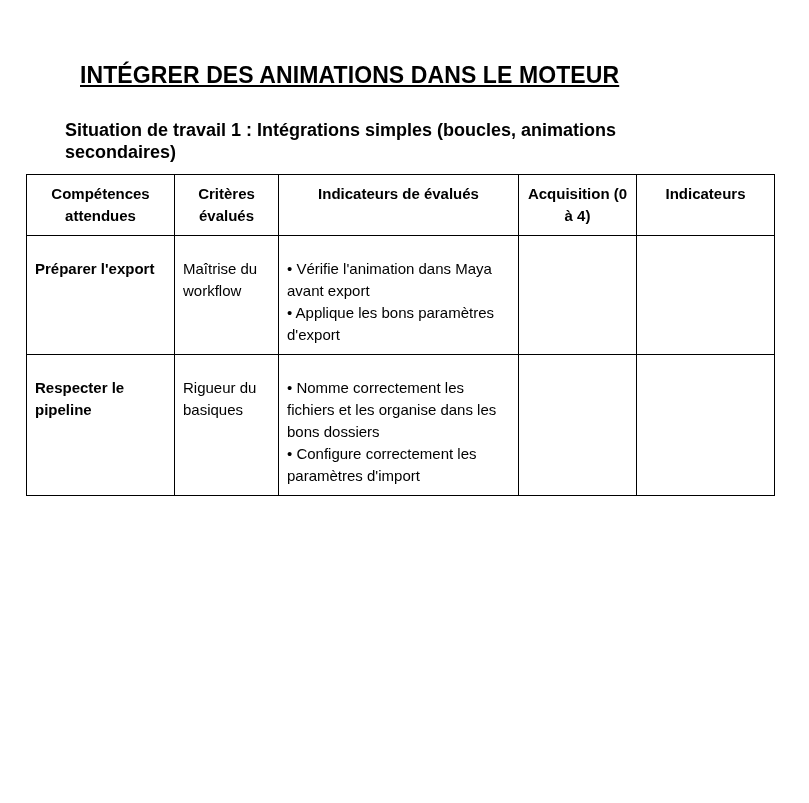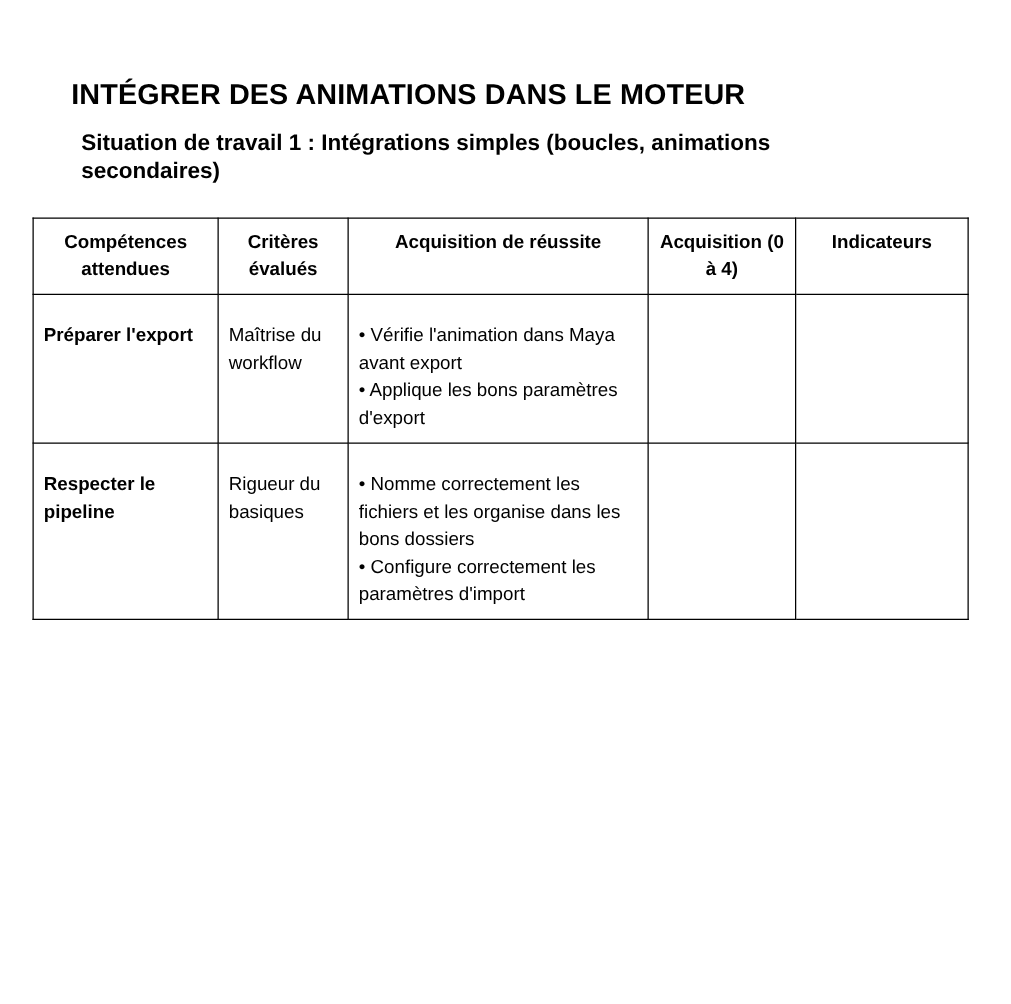--- a/index.html
+++ b/index.html
@@ -1,25 +1,25 @@
 <!DOCTYPE html>
 <html><head>
   <meta charset="utf-8">
   <style>
     html, body { margin: 0; padding: 0; background: #ffffff; }
     body {
       width: 809px; height: 803px; position: relative; overflow: hidden;
       font-family: "Liberation Sans", sans-serif; color: #000;
     }
     .title {
-      position: absolute; left: 57px; top: 62px;
-      font-size: 23px; font-weight: bold; letter-spacing: 0.1px; margin: 0;
+      position: absolute; left: 80px; top: 62px;
+      font-size: 23px; font-weight: bold; letter-spacing: 0.1px; margin: 0; text-decoration: underline;
     }
     .subtitle {
-      position: absolute; left: 65px; top: 103px; width: 640px;
+      position: absolute; left: 65px; top: 119px; width: 640px;
       font-size: 18px; font-weight: bold; line-height: 22px; margin: 0;
     }
     table.grid {
       position: absolute; left: 26px; top: 174px;
       border-collapse: collapse; table-layout: fixed;
       width: 748px;
       font-size: 15px; line-height: 22px;
     }
     table.grid td, table.grid th {
       border: 1.5px solid #000; vertical-align: top;
@@ -45,21 +45,21 @@
     <col class="col1">
       <col class="col2">
       <col class="col3">
       <col class="col4">
       <col class="col5">
   </colgroup>
   <tbody>
       <tr class="head">
     <th>Compétences attendues</th>
     <th>Critères évalués</th>
-    <th>Acquisition de réussite</th>
+    <th>Indicateurs de évalués</th>
     <th>Acquisition (0 à 4)</th>
     <th>Indicateurs</th>
   </tr>
 
   <tr class="r1">
     <td class="comp">Préparer l'export</td>
     <td>Maîtrise du workflow</td>
     <td>
       <span class="bullet">• Vérifie l'animation dans Maya avant export</span>
       <span class="bullet">• Applique les bons paramètres d'export</span>

